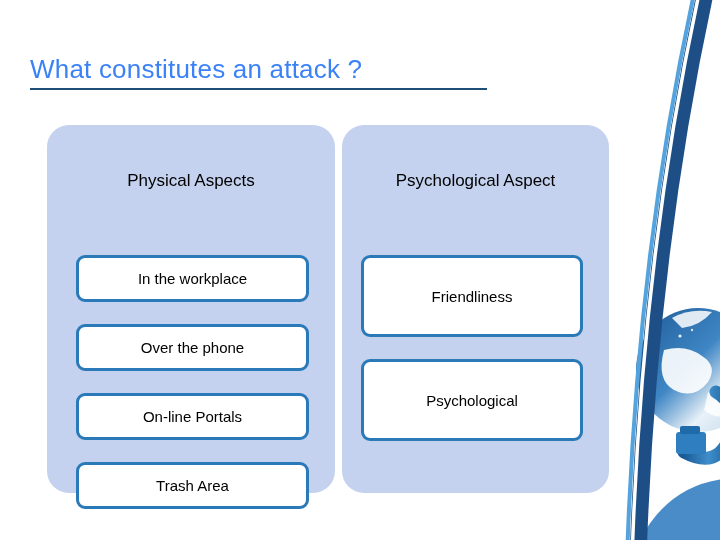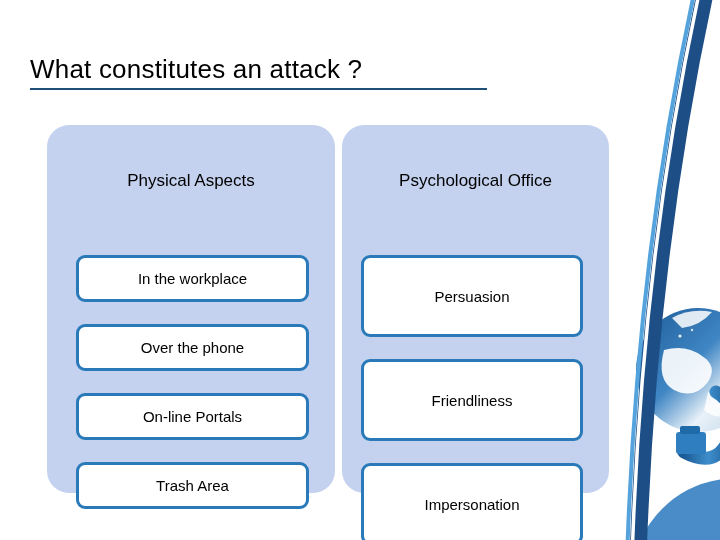--- a/index.html
+++ b/index.html
@@ -28,21 +28,21 @@
   }
 
   
   #slide-title {
     position: absolute;
     left: 30px;
     top: 53px;
     font-size: 26px;
     line-height: 32px;
     letter-spacing: 0.2px;
-    color: #000000;
+    color: #3b82f6;
     white-space: nowrap;
   }
   #slide-title-underline {
     position: absolute;
     left: 30px;
     top: 88px;
     width: 457px;
     height: 2px;
     background: #1f4e79;
   }
@@ -164,19 +164,18 @@
   <div class="panel-header">Physical Aspects</div>
   <div class="box-stack">
     <div class="item-box short">In the workplace</div>
     <div class="item-box short">Over the phone</div>
     <div class="item-box short">On-line Portals</div>
     <div class="item-box short">Trash Area</div>
   </div>
 </div>
 
 <div class="panel" id="panel-psychological">
-  <div class="panel-header">Psychological Office</div>
+  <div class="panel-header">Psychological Aspect</div>
   <div class="box-stack">
-    <div class="item-box tall">Persuasion</div>
     <div class="item-box tall">Friendliness</div>
-    <div class="item-box tall">Impersonation</div>
+    <div class="item-box tall">Psychological</div>
   </div>
 </div>
 
 </body></html>

